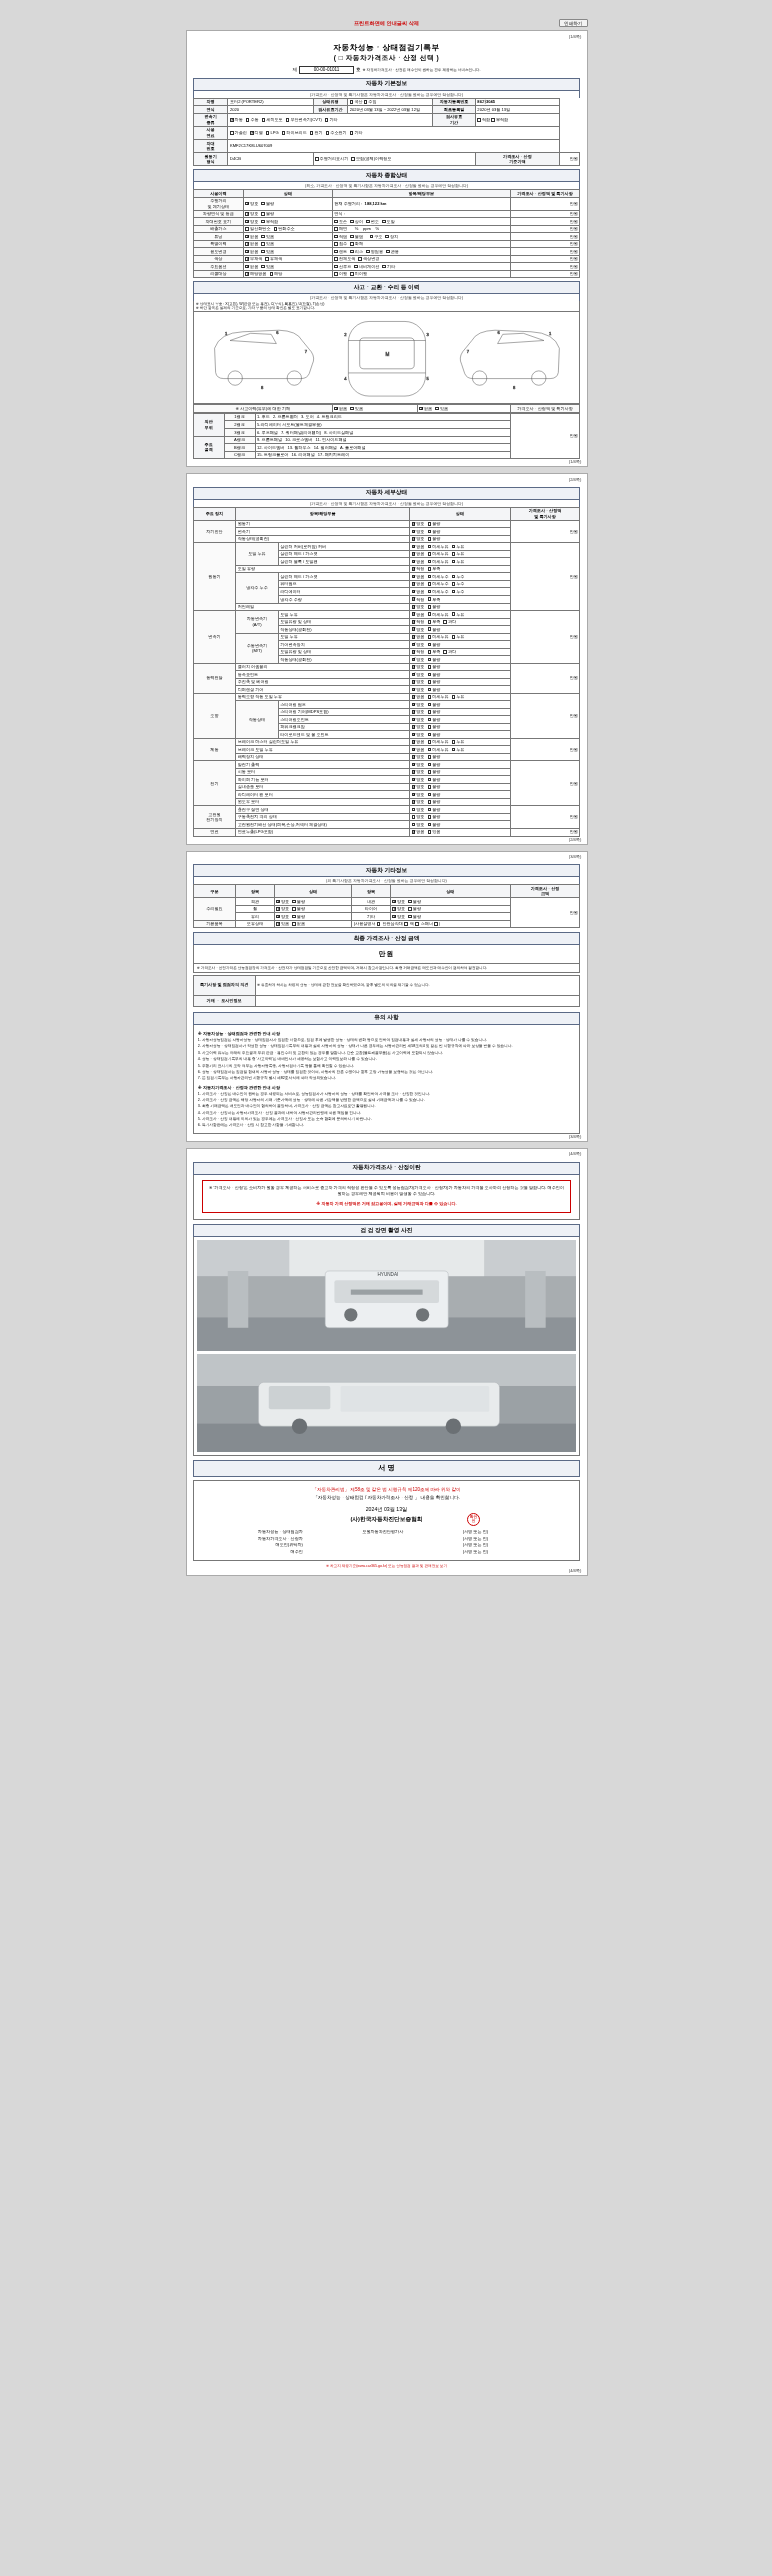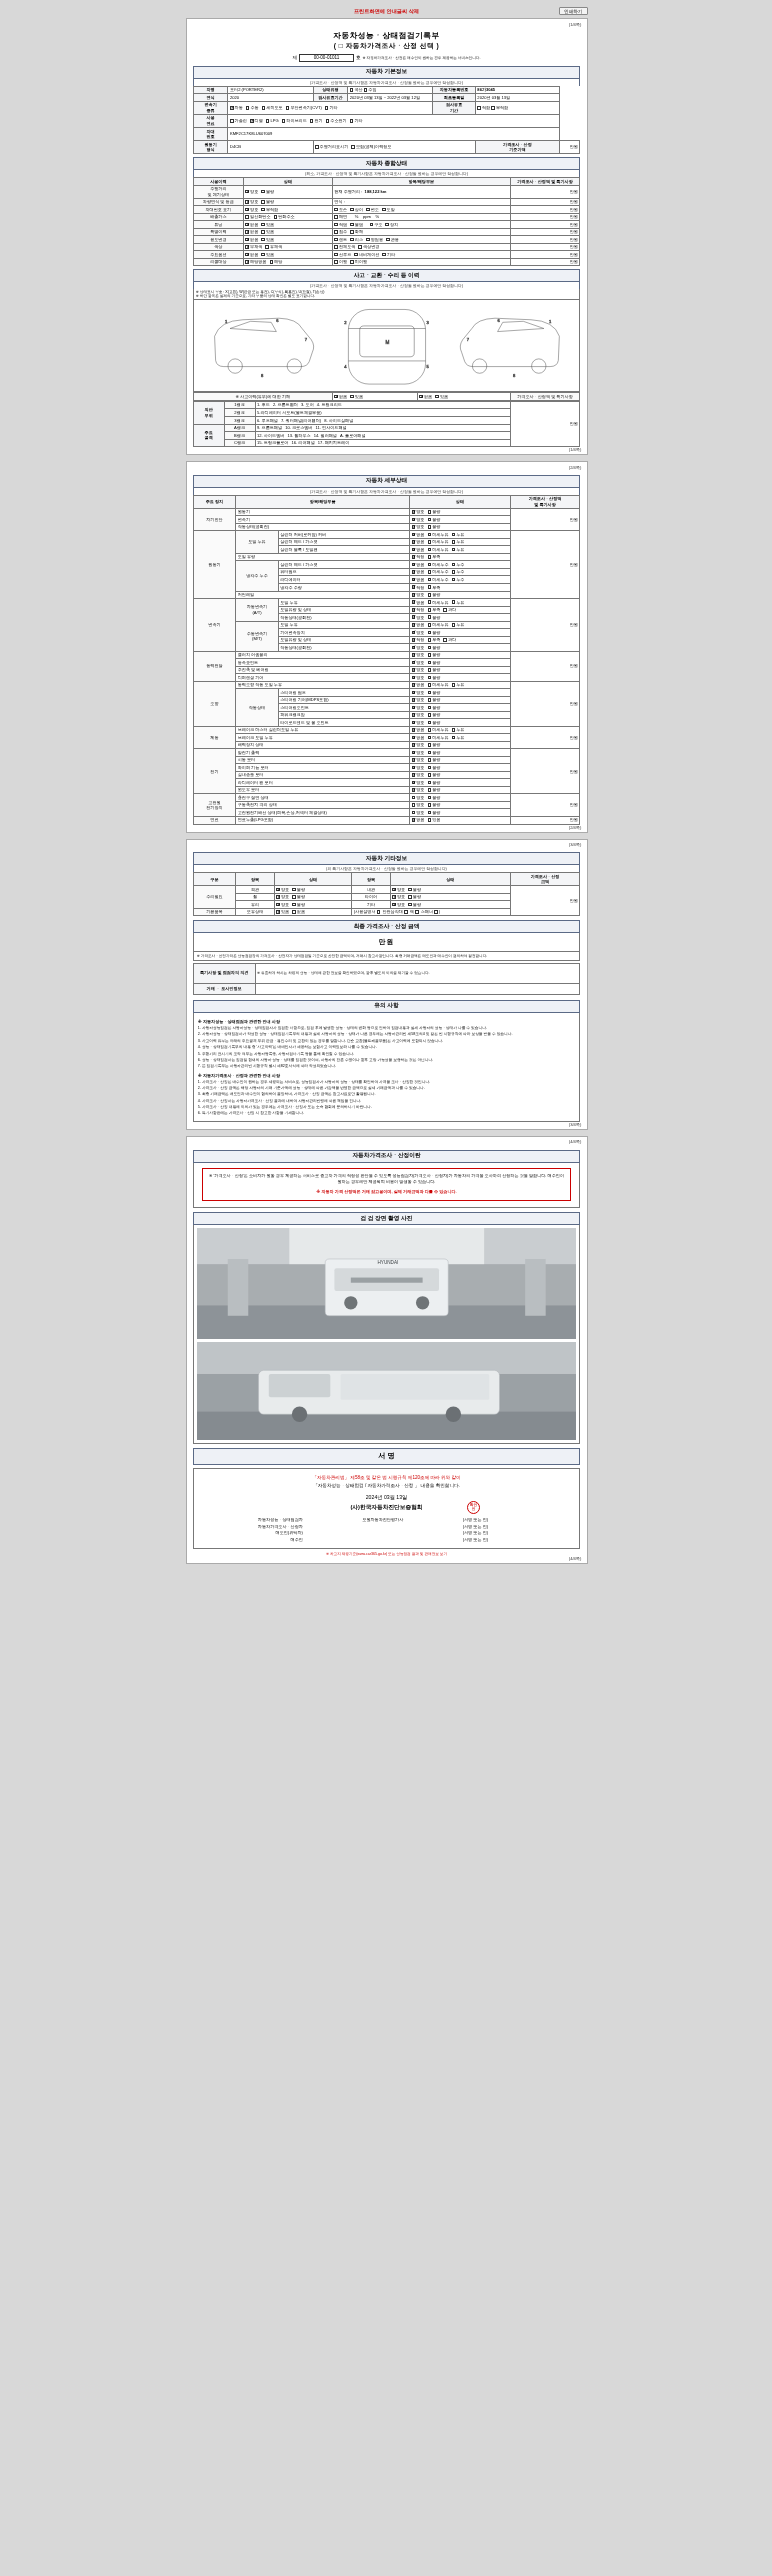--- a/index.html
+++ b/index.html
@@ -5,21 +5,21 @@
 <style>
   *{box-sizing:border-box;}
   html,body{margin:0;padding:0;}
   body{
     width:773px;
     background:#d8d8d8;
     font-family:"Liberation Sans","DejaVu Sans",sans-serif;
     font-size:4.6px;
     color:#000;
   }
-  .page-wrap{width:773px;margin:4px auto;padding:3.1px 0 10.3px 0;}
+  .page-wrap{width:773px;margin:16px auto;padding:3.1px 0 10.3px 0;}
   .topbar{width:402px;margin:0 auto 2.1px auto;display:flex;align-items:center;justify-content:center;position:relative;height:9.3px;}
   .topbar .tb-title{color:#c00;font-size:5.2px;font-weight:bold;}
   .topbar .tb-btn{position:absolute;right:0;top:0;border:0.5px solid #888;background:#f3f3f3;font-size:4.6px;padding:0.5px 4.1px;border-radius:1px;}
   .sheet{
     width:402px;margin:0 auto 6.2px auto;background:#fff;border:0.5px solid #aaa;
     padding:5.2px 6.2px 7.2px 6.2px;position:relative;
   }
   .pg{position:absolute;right:5.2px;top:2.1px;font-size:4.1px;color:#333;}
   .pgb{position:absolute;right:5.2px;bottom:2.1px;font-size:4.1px;color:#333;}
   .doc-title{text-align:center;font-size:7.7px;font-weight:bold;letter-spacing:0.5px;line-height:1.45;margin:5.2px 0 1px 0;}

